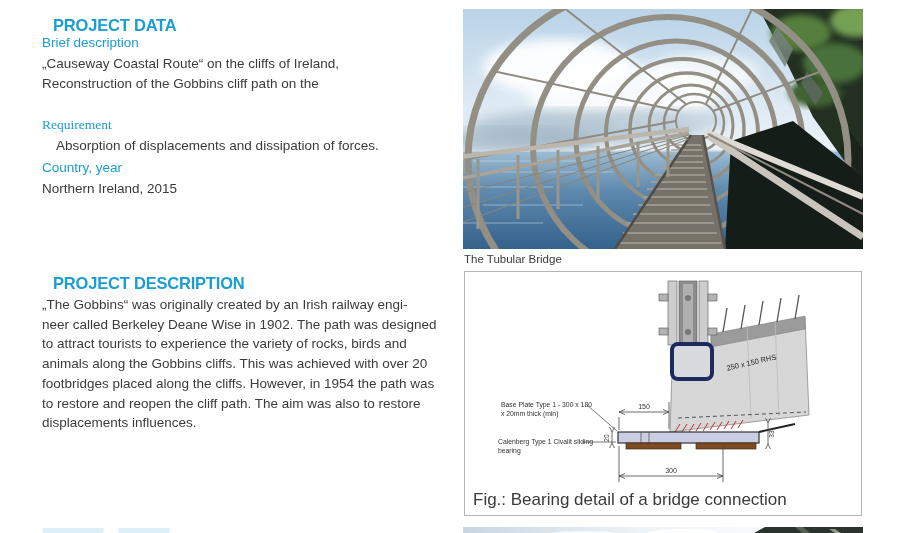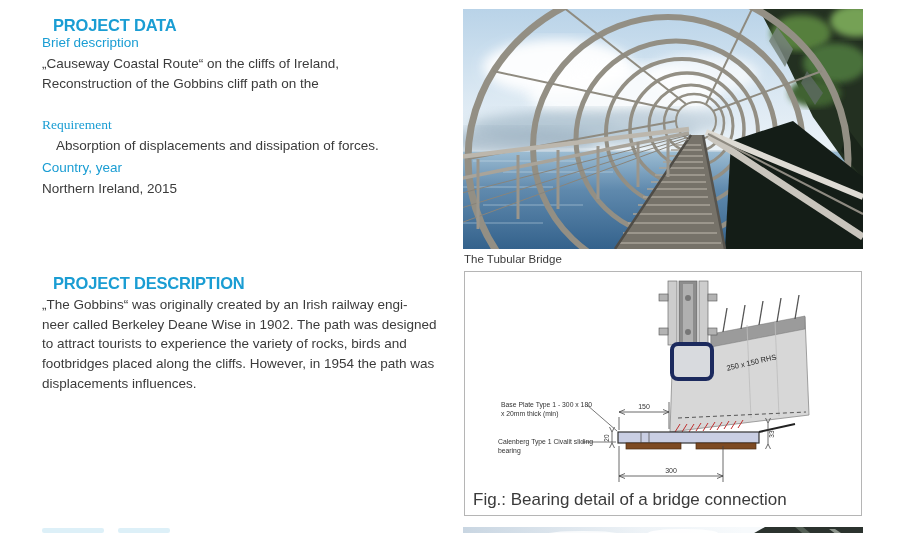--- a/index.html
+++ b/index.html
@@ -40,21 +40,23 @@
   <div class="sublabel abs" style="left:42px;top:160px;">Country, year</div>
   <div class="bodytext abs" style="left:42px;top:179px;">
       <div>Northern Ireland, 2015</div>
     </div>
 
   <h1 class="sec abs" style="left:42px;top:263px;">PROJECT DESCRIPTION</h1>
   <div class="bodytext abs" style="left:42px;top:295px;">
       <div>„The Gobbins“ was originally created by an Irish railway engi-</div>
       <div>neer called Berkeley Deane Wise in 1902. The path was designed</div>
       <div>to attract tourists to experience the variety of rocks, birds and</div>
+      <div>animals along the Gobbins cliffs. This was achieved with over 20</div>
       <div>footbridges placed along the cliffs. However, in 1954 the path was</div>
+      <div>to restore and reopen the cliff path. The aim was also to restore</div>
       <div>displacements influences.</div>
     </div>
 
   <div class="cutoff">
     <span style="width:62px"></span>
     <span style="width:52px"></span>
   </div>
 
   <div class="photo">
     <svg width="400" height="240" viewBox="0 0 400 240">

